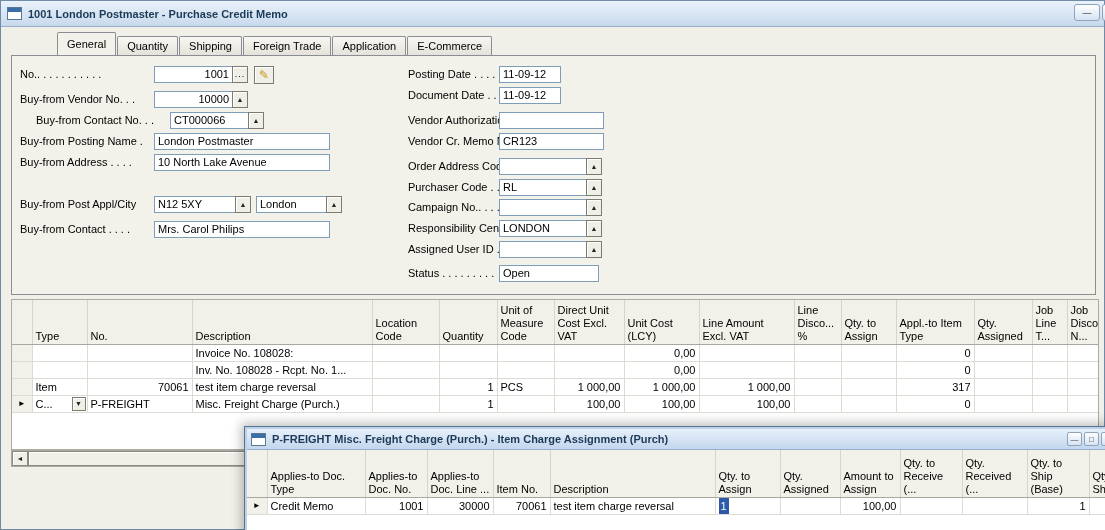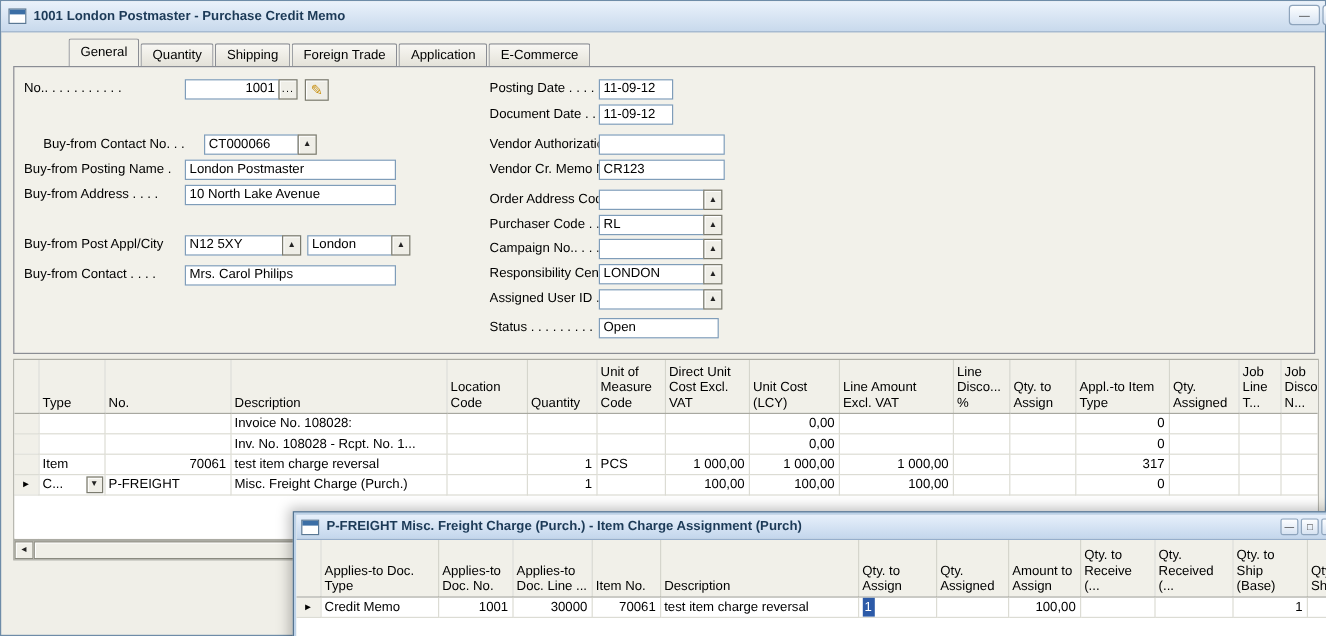--- a/index.html
+++ b/index.html
@@ -149,20 +149,27 @@
   <div class="tabpanel">
 
     <div class="frow" style="left:8px;top:10px">
       <span class="flabel lw">No.. . . . . . . . . . .</span>
       <span class="fbox num" style="width:79px">1001</span>
       <span class="abtn">
           <span style="font-size:9px;line-height:5px;">...</span>
         </span>
       <span class="editbtn">
           <span class="pencil">✎</span>
+        </span>
+    </div>
+    <div class="frow" style="left:8px;top:35px">
+      <span class="flabel lw">Buy-from Vendor No. . .</span>
+      <span class="fbox num" style="width:79px">10000</span>
+      <span class="lkbtn">
+          <span class="glyph">▲</span>
         </span>
     </div>
     <div class="frow" style="left:24px;top:56px">
       <span class="flabel lw">Buy-from Contact No. . .</span>
       <span class="fbox" style="width:79px">CT000066</span>
       <span class="lkbtn">
           <span class="glyph">▲</span>
         </span>
     </div>
     <div class="frow" style="left:8px;top:77px">

